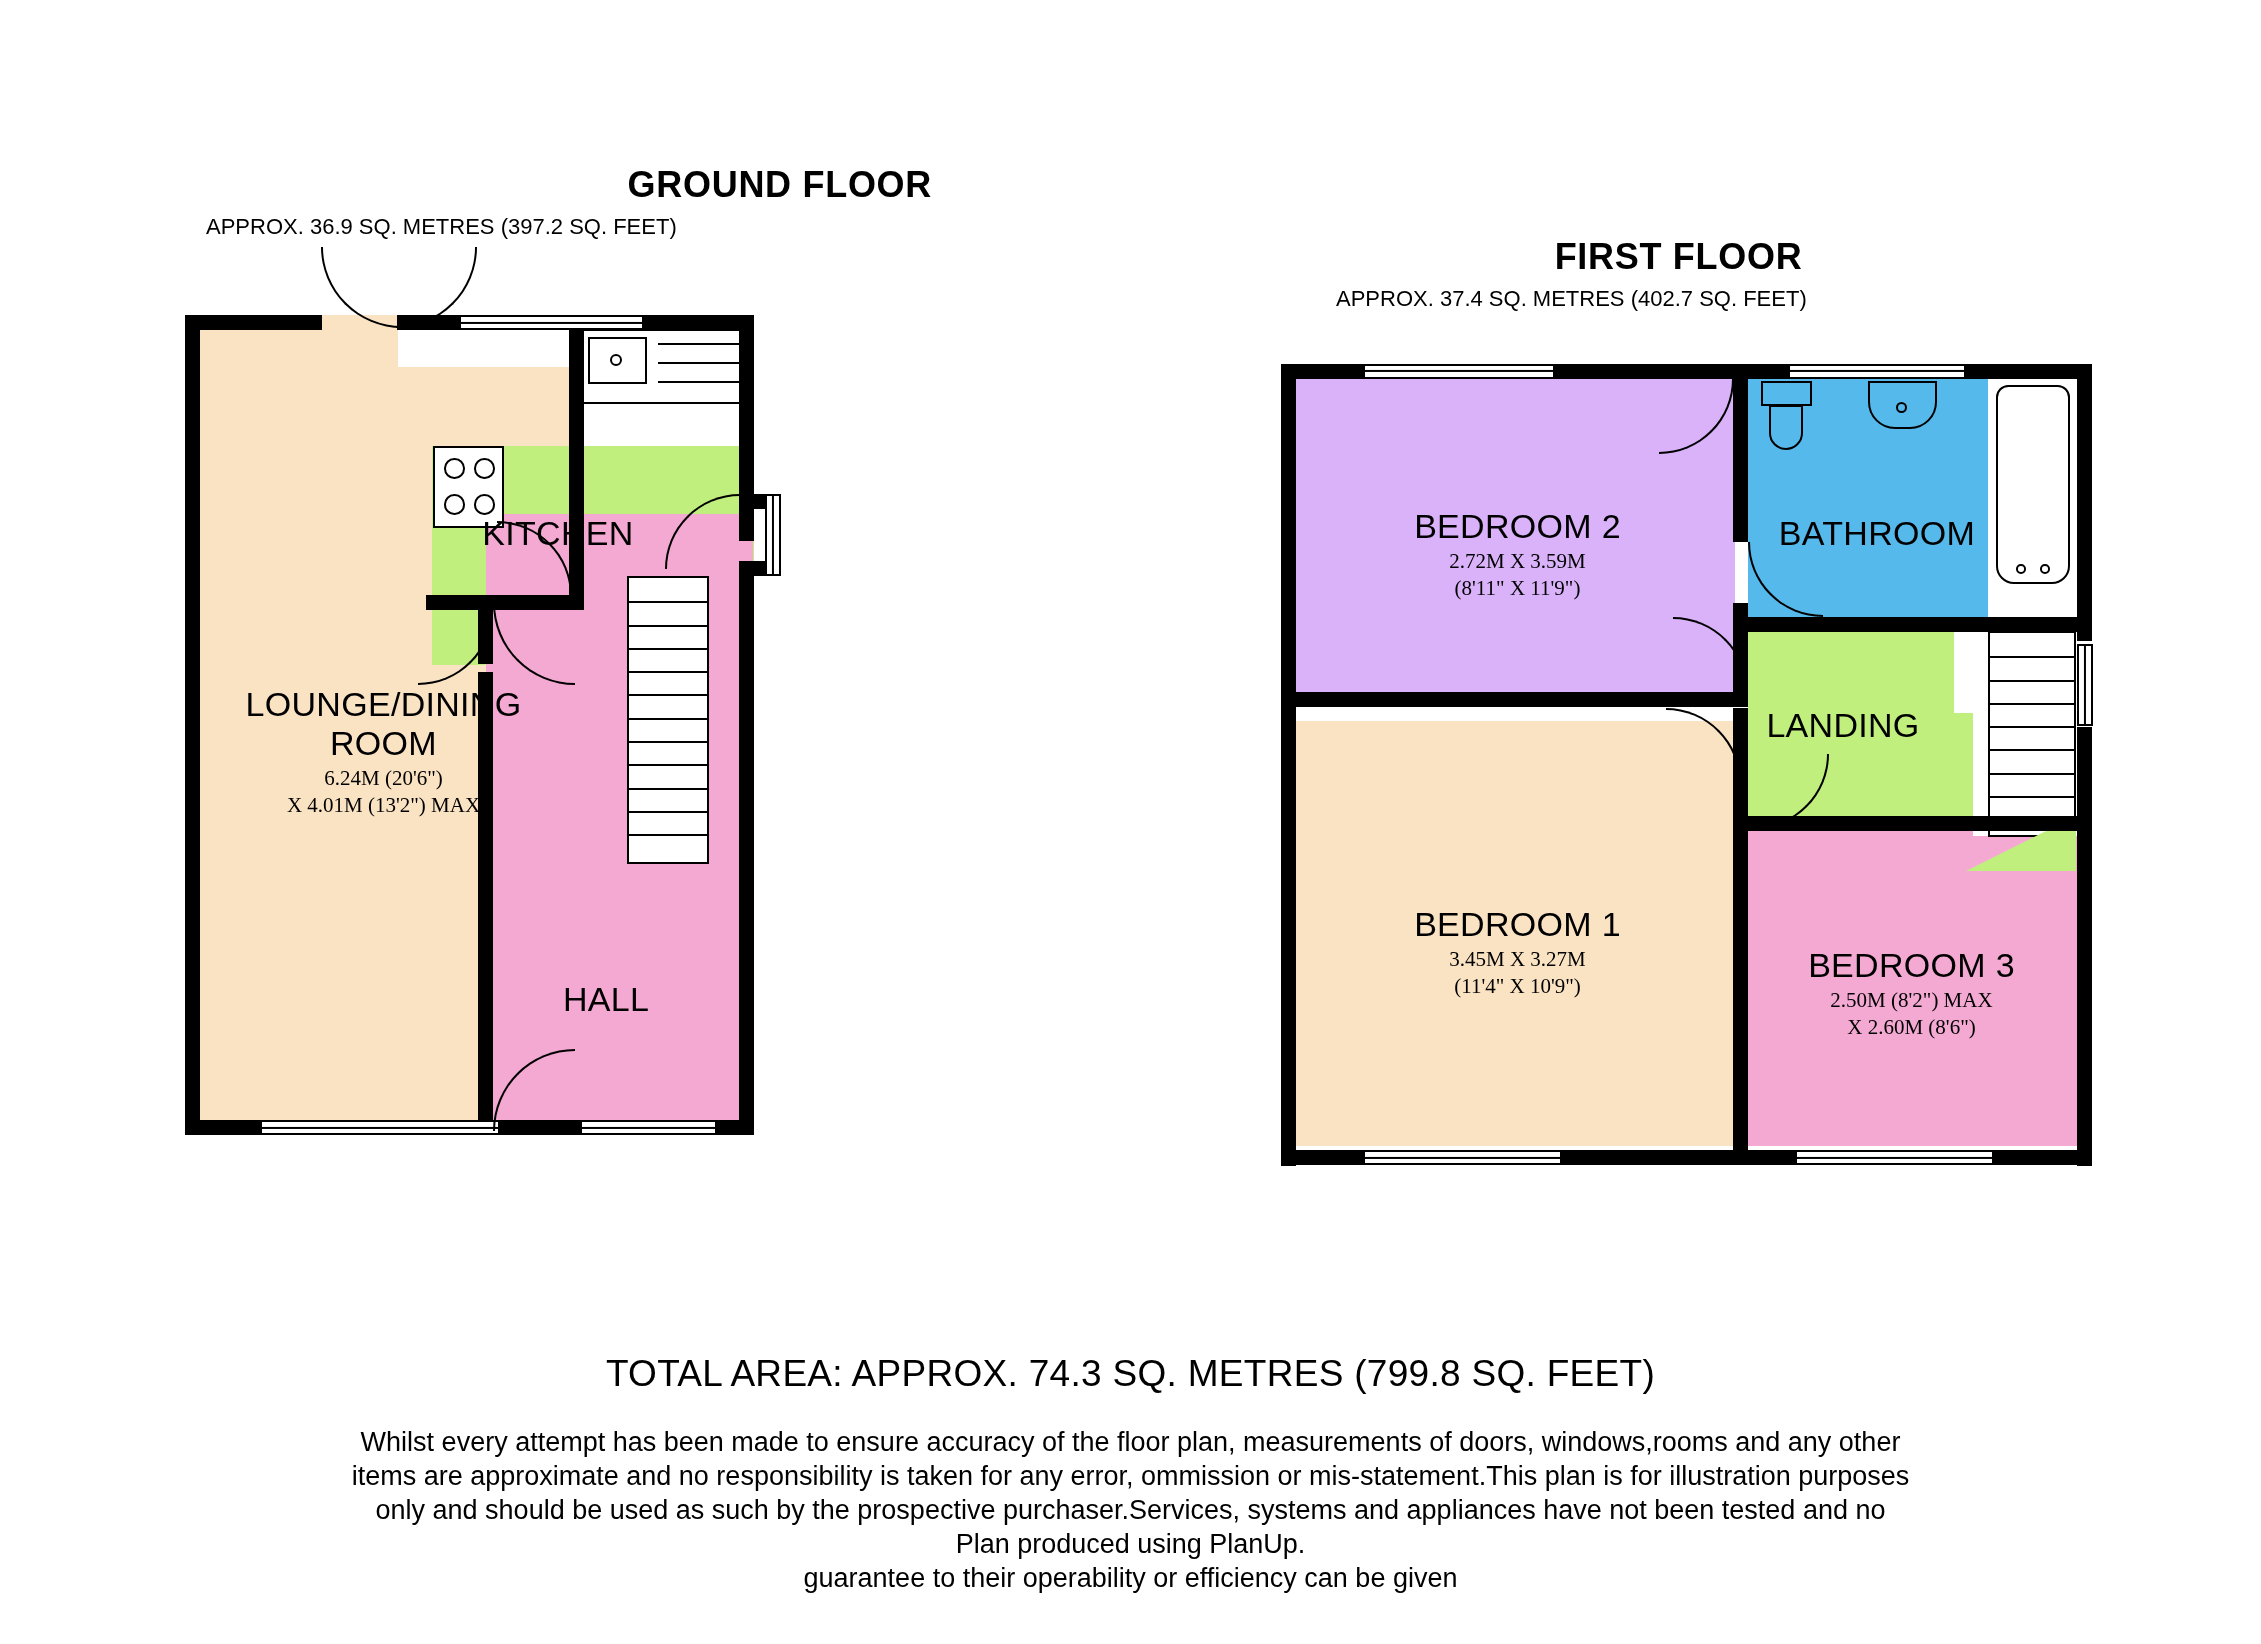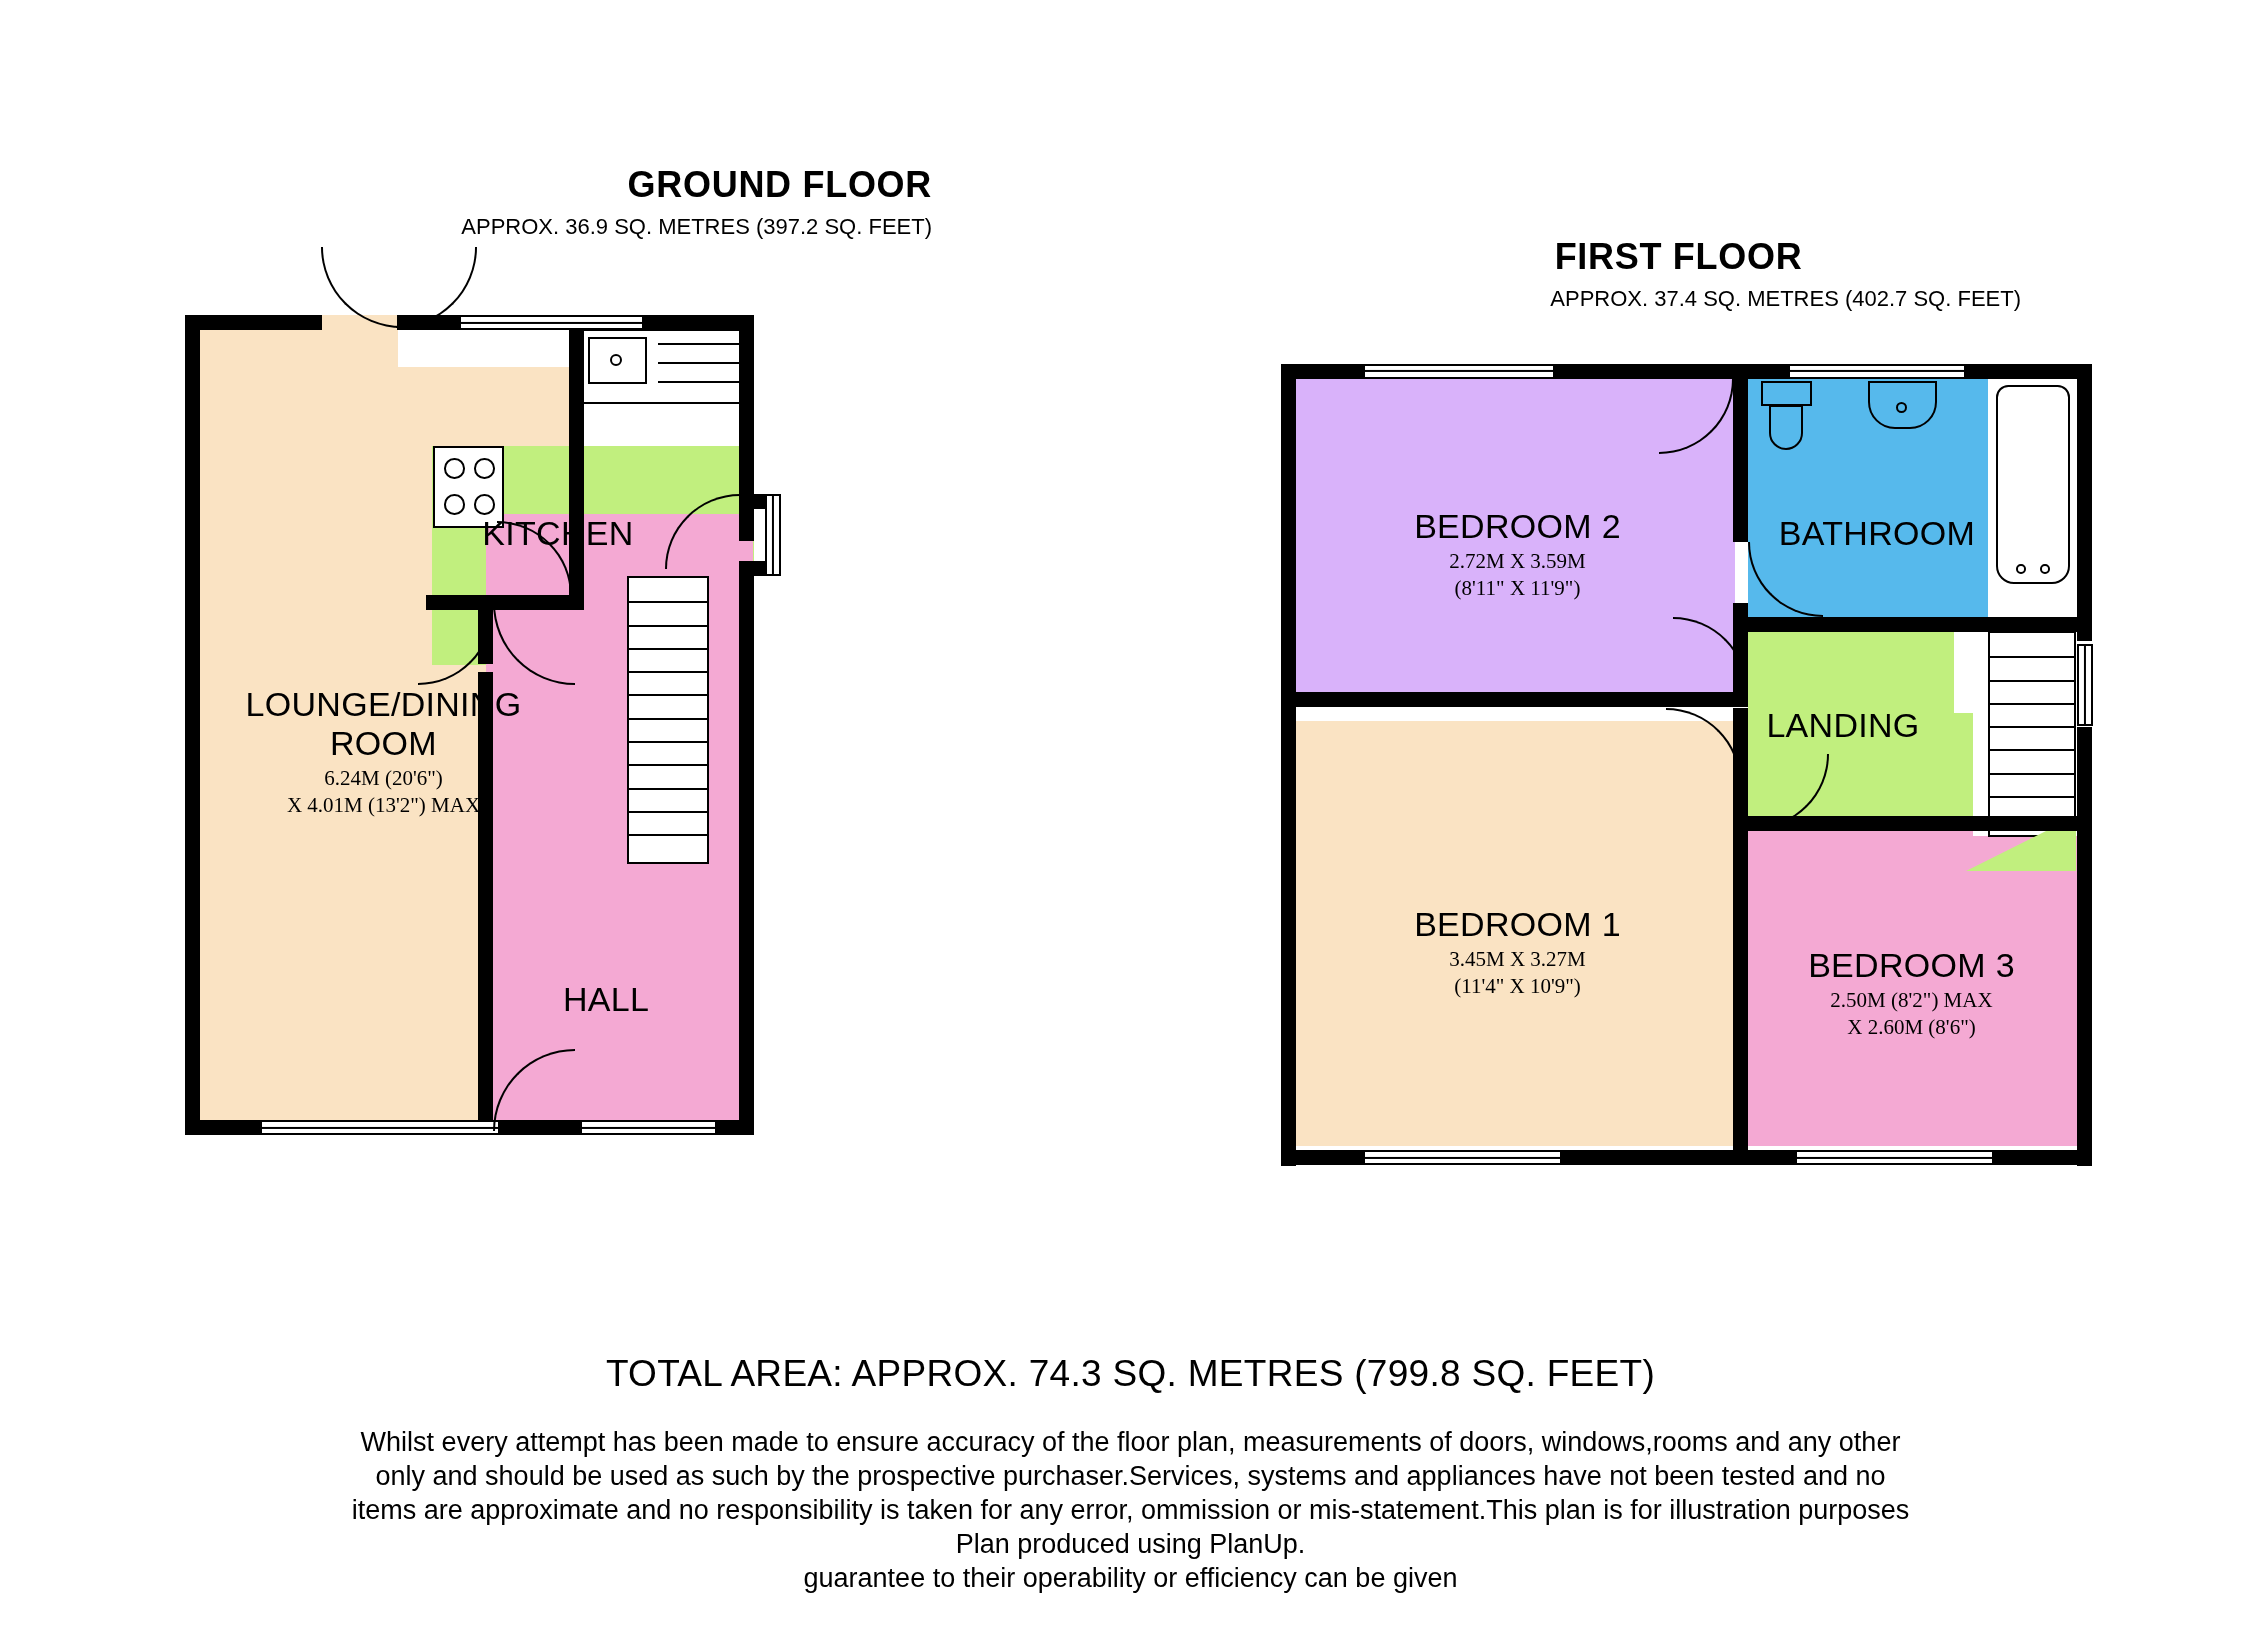--- a/index.html
+++ b/index.html
@@ -27,21 +27,21 @@
   .floor-title {
     position: absolute;
     text-align: center;
     font-weight: bold;
     font-size: 36px;
     letter-spacing: 0.7px;
     white-space: nowrap;
   }
   .floor-sub {
     position: absolute;
-    text-align: right;
+    text-align: left;
     font-size: 22px;
     white-space: nowrap;
   }
 
   
   .plan {
     position: absolute;
   }
 
   
@@ -368,20 +368,20 @@
       <span class="name">BEDROOM 3</span>
       <span class="dim">2.50M (8'2") MAX</span>
       <span class="dim">X 2.60M (8'6")</span>
     </div>
   </div>
 
   <div class="total-area" style="top:1353px;">TOTAL AREA: APPROX. 74.3 SQ. METRES (799.8 SQ. FEET)</div>
 
   <div class="disclaimer" style="top:1425px;">
     <div>Whilst every attempt has been made to ensure accuracy of the floor plan, measurements of doors, windows,rooms and any other</div>
+    <div>items are approximate and no responsibility is taken for any error, ommission or mis-statement.This plan is for illustration purposes</div>
     <div>only and should be used as such by the prospective purchaser.Services, systems and appliances have not been tested and no</div>
-    <div>items are approximate and no responsibility is taken for any error, ommission or mis-statement.This plan is for illustration purposes</div>
     <div>Plan produced using PlanUp.</div>
     <div>guarantee to their operability or efficiency can be given</div>
   </div>
 
 </div>
 
 
 </body></html>

